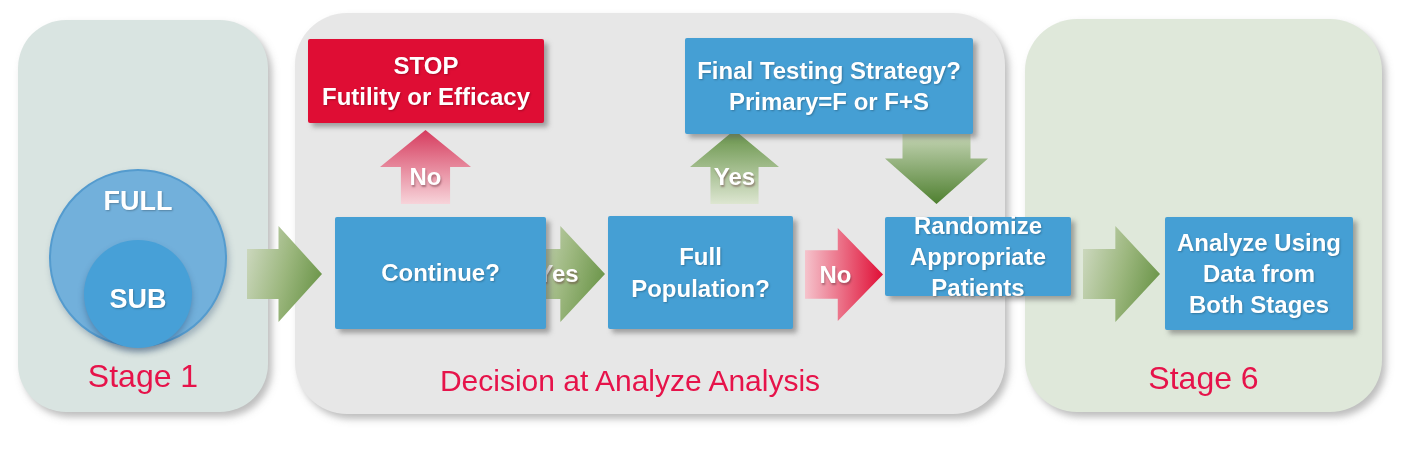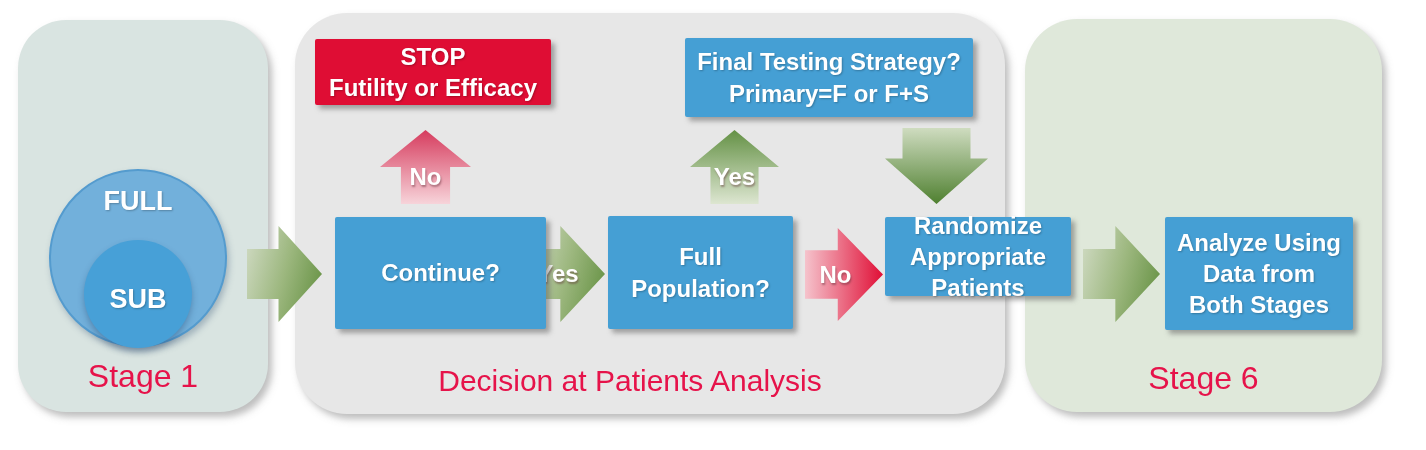--- a/index.html
+++ b/index.html
@@ -24,22 +24,22 @@
   #full-label { left:49px; top:186px; width:178px; }
   #sub-label  { left:84px; top:284px; width:108px; }
 
   
   .box { position:absolute; display:flex; align-items:center; justify-content:center;
          color:#ffffff; font-weight:bold; font-size:24px; line-height:1.3; text-align:center;
          white-space:pre-line; border-radius:2px; box-shadow:4px 4px 5px rgba(100,100,100,.55);
          text-shadow:1px 1px 2px rgba(0,0,0,.25); }
   .blue-box { background:#459fd4; }
   .red-box  { background:#df0d34; }
-  #stop-box      { left:315px;  top:39px;  width:236px; height:66px; }
-  #final-box     { left:685px;  top:38px;  width:288px; height:79px; }
+  #stop-box      { left:308px;  top:39px;  width:236px; height:84px; }
+  #final-box     { left:685px;  top:38px;  width:288px; height:96px; }
   #continue-box  { left:335px;  top:217px; width:211px; height:112px; }
   #fullpop-box   { left:608px;  top:216px; width:185px; height:113px; }
   #randomize-box { left:885px;  top:217px; width:186px; height:79px; }
   #analyze-box   { left:1165px; top:217px; width:188px; height:113px; }
 
   
   .arrow { position:absolute;text-decoration:underline; }
   .arrow .shape { position:absolute; left:0; top:0; right:0; bottom:0;
                   filter:drop-shadow(2px 2px 2px rgba(100,100,100,.35)); }
   .right .shape { clip-path:polygon(0 24%, 42% 24%, 42% 0, 100% 50%, 42% 100%, 42% 76%, 0 76%); }
@@ -124,16 +124,16 @@
   <div class="box blue-box" id="fullpop-box">Full
 Population?</div>
   <div class="box blue-box" id="randomize-box">Randomize
 Appropriate
 Patients</div>
   <div class="box blue-box" id="analyze-box">Analyze Using
 Data from
 Both Stages</div>
 
   <div class="red-label" id="stage1-label">Stage 1</div>
-  <div class="red-label" id="decision-label">Decision at Patients Analysis</div>
+  <div class="red-label" id="decision-label">Decision at Analyze Analysis</div>
   <div class="red-label" id="stage2-label">Stage 6</div>
 
 </div>
 
 </body></html>

